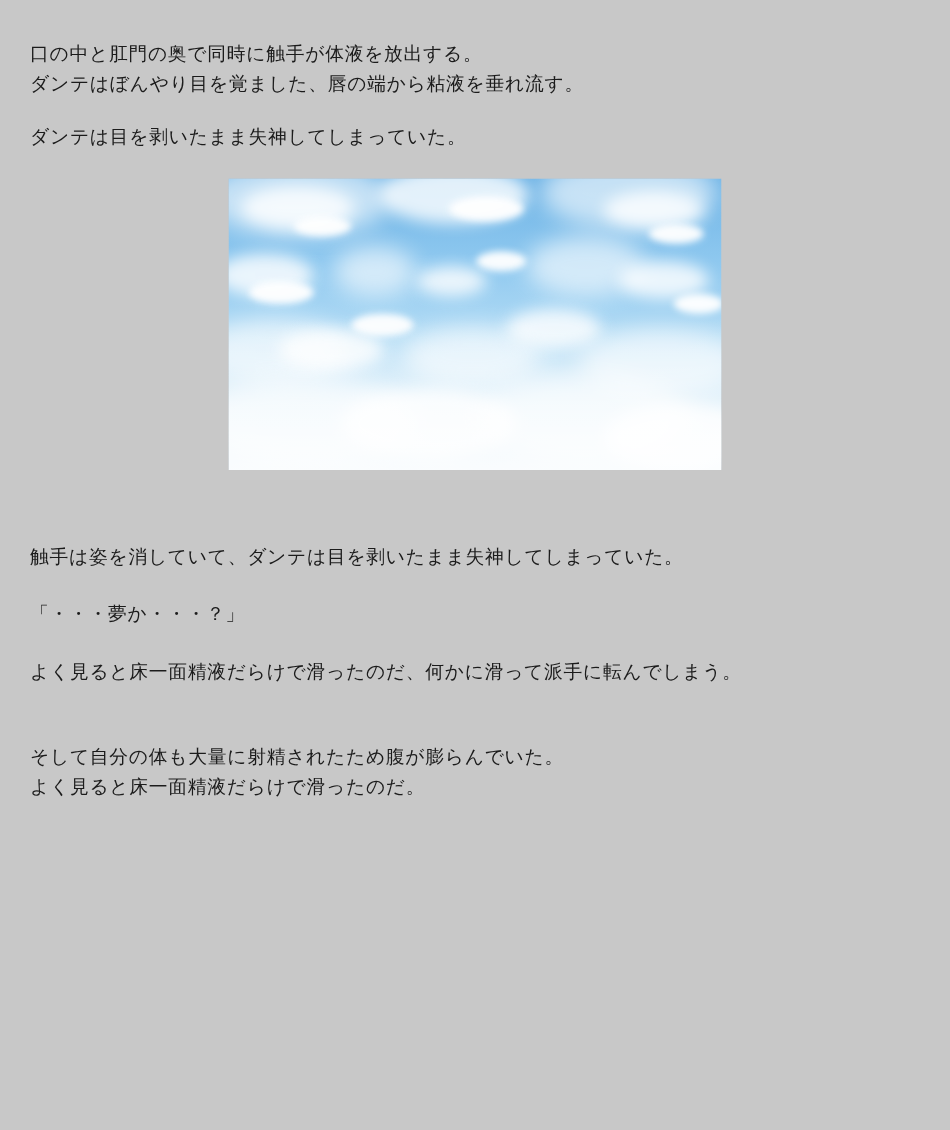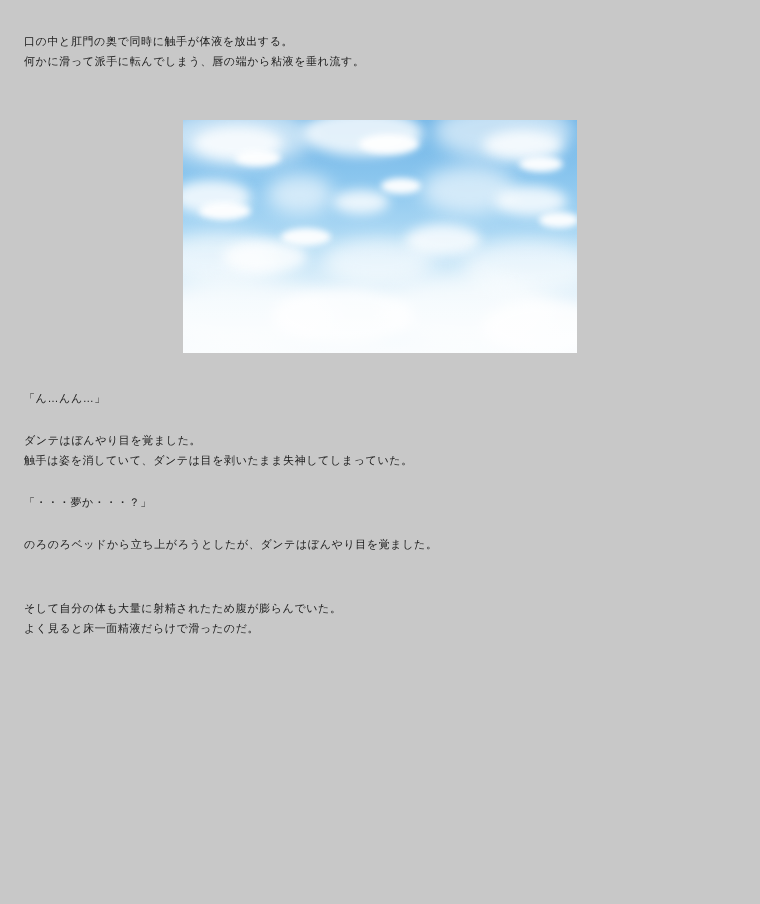--- a/index.html
+++ b/index.html
@@ -14,21 +14,21 @@
     overflow: hidden;
   }
   .page {
     position: relative;
     width: 760px;
     height: 904px;
     box-sizing: border-box;
     padding: 36px 24px 0 24px;
   }
   .para {
-    font-size: 11px;
+    font-size: 15px;
     line-height: 1.0;
     color: #1b1b1b;
     letter-spacing: 0.6px;
     margin: 0;
   }
   .line {
     display: block;
     margin: 0 0 9px 0;
     white-space: pre;
   }
@@ -69,25 +69,28 @@
     background: linear-gradient(to bottom, rgba(255,255,255,0) 0%, rgba(255,255,255,0.55) 60%, rgba(255,255,255,0.8) 100%);
   }
 </style>
 </head>
 <body>
 
 <div class="page">
 
   <div class="para">
     <span class="line">口の中と肛門の奥で同時に触手が体液を放出する。</span>
-    <span class="line">何かに滑って派手に転んでしまう、唇の端から粘液を垂れ流す。</span>
+    <span class="line">ダンテはぼんやり目を覚ました、唇の端から粘液を垂れ流す。</span>
   </div>
 
   <div class="gap-md"></div>
 
+  <div class="para">
+    <span class="line">ダンテは目を剥いたまま失神してしまっていた。</span>
+  </div>
 
   <div class="image-block">
     <div class="sky-image">
       <div class="cloud faint" style="left:-20px; top:-14px; width:150px; height:60px;"></div>
       <div class="cloud soft" style="left:10px; top:6px; width:90px; height:34px;"></div>
       <div class="cloud" style="left:52px; top:30px; width:46px; height:16px;"></div>
       <div class="cloud soft" style="left:120px; top:-10px; width:120px; height:46px;"></div>
       <div class="cloud" style="left:176px; top:14px; width:60px; height:20px;"></div>
       <div class="cloud faint" style="left:250px; top:-18px; width:140px; height:58px;"></div>
       <div class="cloud soft" style="left:300px; top:10px; width:80px; height:30px;"></div>
@@ -114,41 +117,37 @@
       <div class="cloud faint" style="left:200px; top:156px; width:170px; height:72px;"></div>
       <div class="cloud soft" style="left:300px; top:180px; width:120px; height:54px;"></div>
 
       <div class="veil"></div>
     </div>
   </div>
 
 
   <div class="gap-lg"></div>
 
-  <div class="para">
-    <span class="line">「ん…んん…」</span>
-  </div>
 
   <div class="gap-lg"></div>
 
   <div class="para">
-    <span class="line">ダンテはぼんやり目を覚ました。</span>
     <span class="line">触手は姿を消していて、ダンテは目を剥いたまま失神してしまっていた。</span>
   </div>
 
   <div class="gap-lg"></div>
 
   <div class="para">
     <span class="line">「・・・夢か・・・？」</span>
   </div>
 
   <div class="gap-lg"></div>
 
   <div class="para">
-    <span class="line">のろのろベッドから立ち上がろうとしたが、ダンテはぼんやり目を覚ました。</span>
+    <span class="line">よく見ると床一面精液だらけで滑ったのだ、何かに滑って派手に転んでしまう。</span>
   </div>
 
   <div class="gap-lg"></div>
 
 
   <div class="gap-lg"></div>
 
   <div class="para">
     <span class="line">そして自分の体も大量に射精されたため腹が膨らんでいた。</span>
     <span class="line">よく見ると床一面精液だらけで滑ったのだ。</span>

